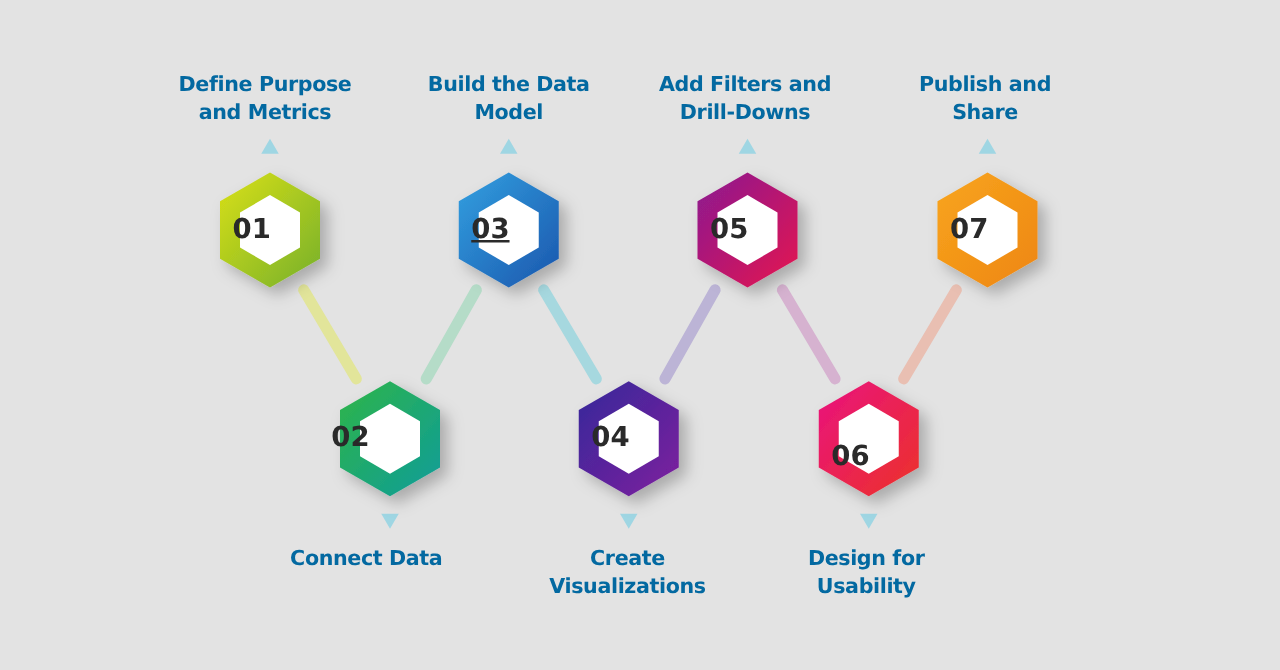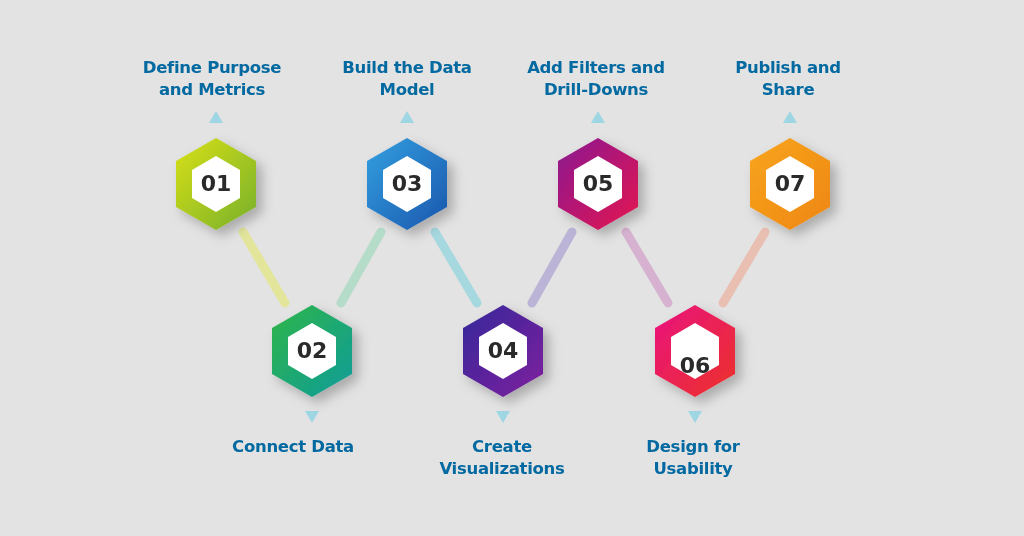--- a/index.html
+++ b/index.html
@@ -1,19 +1,19 @@
 <!DOCTYPE html>
 <html><head>
 <meta charset="utf-8">
 <style>
   html,body{margin:0;padding:0;}
   body{width:1024px;height:536px;background:#e3e3e3;position:relative;overflow:hidden;font-family:"DejaVu Sans","Liberation Sans",sans-serif;}
   svg.bg{position:absolute;left:0;top:0;}
   .label{position:absolute;width:200px;text-align:center;font-weight:bold;font-size:16.5px;line-height:22px;color:#0369a1;letter-spacing:-0.3px;}
-  .num{position:absolute;width:60px;text-align:center;font-weight:bold;font-size:22px;color:#2a2a2a;line-height:30px;}
+  .num{position:absolute;width:60px;font-weight:bold;font-size:22px;color:#2a2a2a;line-height:30px;}
 </style>
 </head>
 <body>
 
 <svg class="bg" width="1024" height="536" viewBox="0 0 1024 536">
   <defs>
     <linearGradient id="g1" x1="0" y1="0" x2="1" y2="1">
         <stop offset="0" stop-color="#d9e016"></stop>
         <stop offset="1" stop-color="#76b02c"></stop>
       </linearGradient>
@@ -89,22 +89,22 @@
     <polygon filter="url(#sh)" fill="url(#g6)" points="695,305 735,328 735,374 695,397 655,374 655,328"></polygon>
     <polygon fill="#fff" points="695,323 719,337 719,365 695,379 671,365 671,337"></polygon>
   </g>
   <g>
     <polygon filter="url(#sh)" fill="url(#g7)" points="790,138 830,161 830,207 790,230 750,207 750,161"></polygon>
     <polygon fill="#fff" points="790,156 814,170 814,198 790,212 766,198 766,170"></polygon>
   </g>
 </svg>
 
 <div class="num" style="left:186px;top:169px;">01</div>
-<div class="num" style="left:282px;top:336px;">02</div>
-<div class="num" style="left:377px;top:169px;">03</div>
+<div class="num" style="left:265px;top:336px;">02</div>
+<div class="num" style="left:377px;top:169px;text-decoration:underline;">03</div>
 <div class="num" style="left:473px;top:336px;">04</div>
 <div class="num" style="left:568px;top:169px;">05</div>
 <div class="num" style="left:665px;top:336px;margin-top:15px;">06</div>
 <div class="num" style="left:760px;top:169px;">07</div>
 
 <div class="label" style="left:112px;top:57px;">
   <div>Define Purpose</div>
   <div>and Metrics</div>
 </div>
 <div class="label" style="left:307px;top:57px;">

